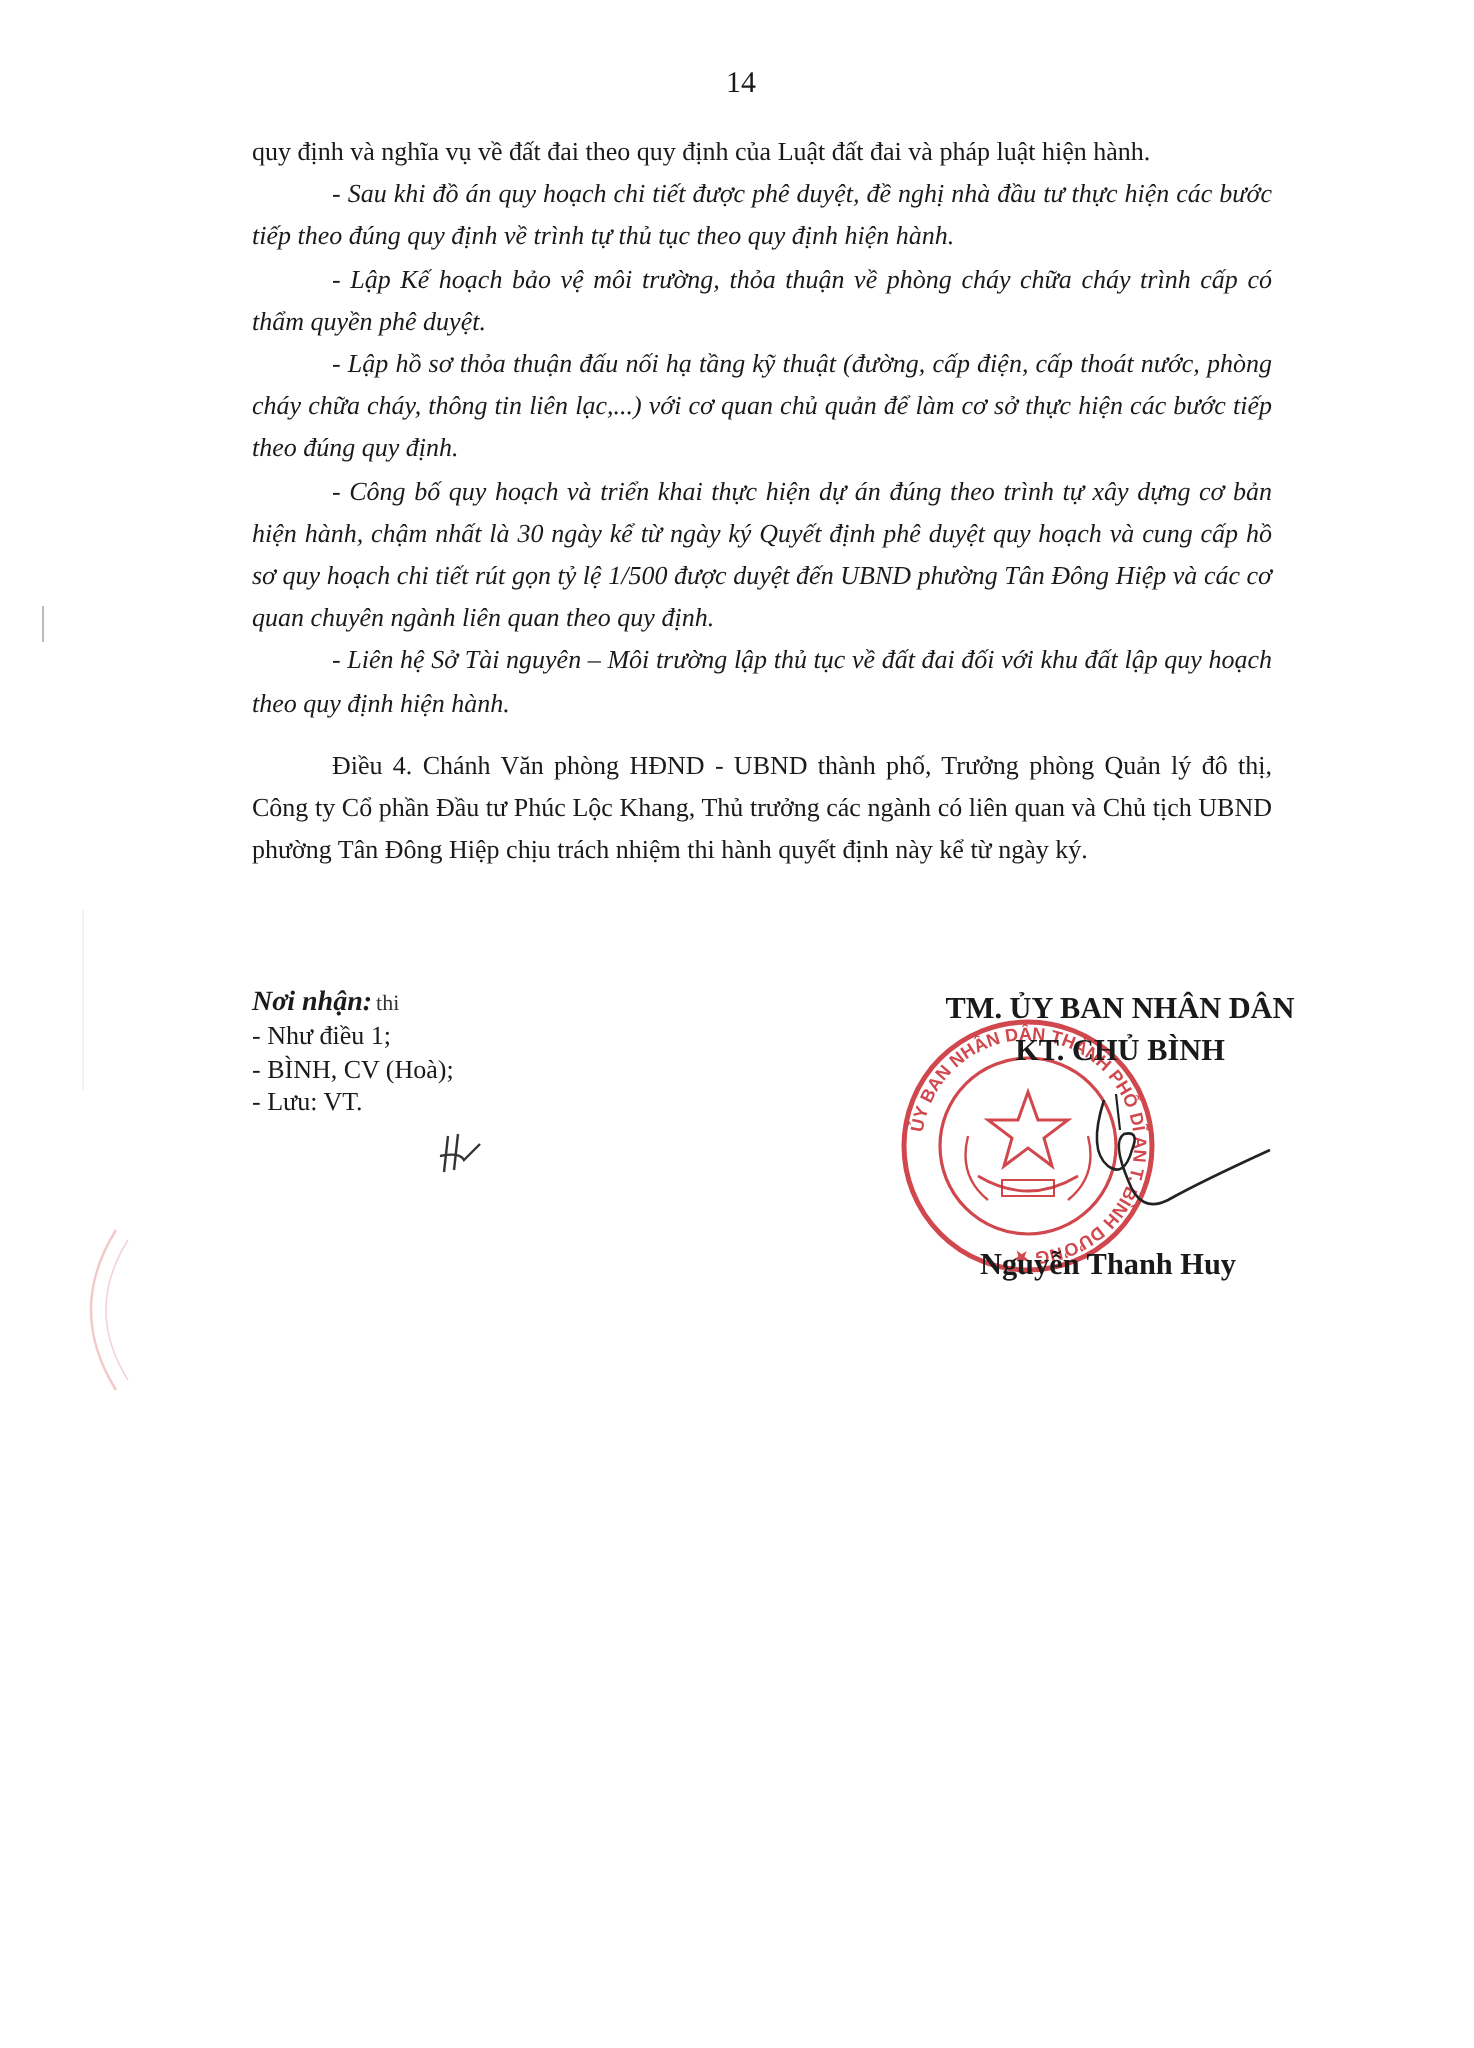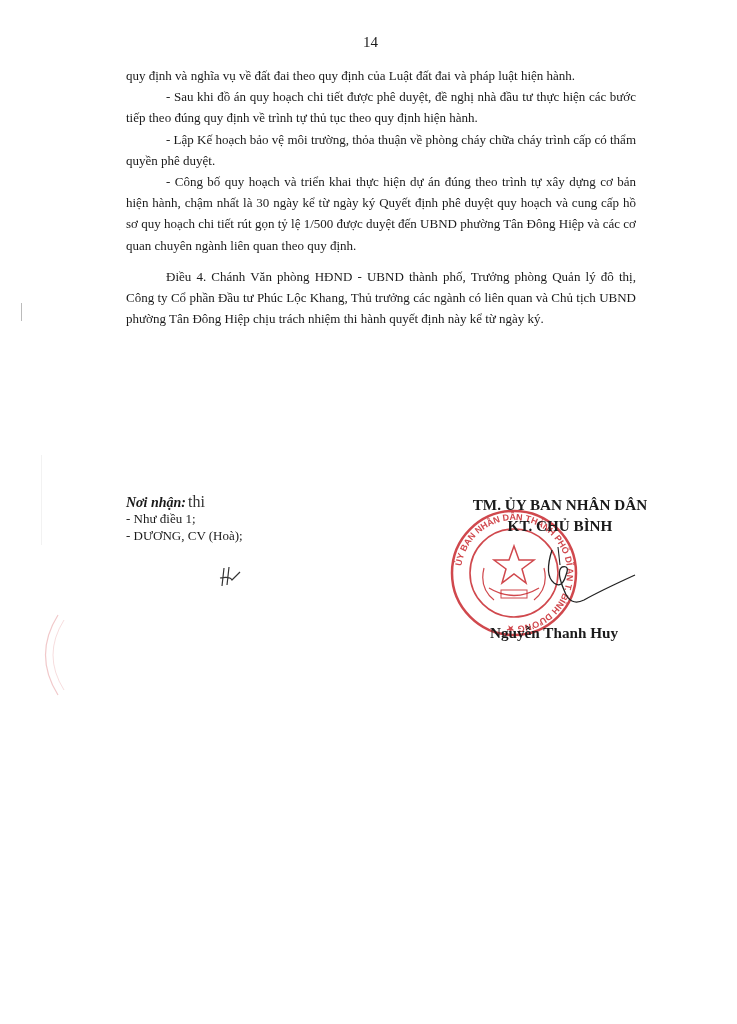--- a/index.html
+++ b/index.html
@@ -32,20 +32,21 @@
       width: 510px;
       font-size: 13px;
       line-height: 21.2px;
       text-align: justify;
     }
     .para {
       margin: 0;
     }
     .para.indent {
       text-indent: 40px;
+      font-style: italic;
     }
     .para.article {
       text-indent: 40px;
       margin-top: 10px;
     }
     .bold { font-weight: normal; }
 
     .recipients {
       position: absolute;
       top: 494px;
@@ -55,21 +56,21 @@
       line-height: 16.4px;
     }
     .recipients-title {
       font-weight: bold;
       font-style: italic;
       font-size: 14px;
     }
     .recipients-title .scribble {
       font-style: normal;
       font-weight: normal;
-      font-size: 16px;
+      font-size: 11px;
       color: #333;
       margin-left: 2px;
     }
     .initial-mark {
       position: absolute;
       left: 218px;
       top: 566px;
     }
 
     .signature-block {
@@ -134,30 +135,33 @@
 
 <div class="page-number">14</div>
 
 <div class="margin-line"></div>
 <div class="punch-line"></div>
 
 <div class="body-text">
   <p class="para">quy định và nghĩa vụ về đất đai theo quy định của Luật đất đai và pháp luật hiện hành.</p>
   <p class="para indent">- Sau khi đồ án quy hoạch chi tiết được phê duyệt, đề nghị nhà đầu tư thực hiện các bước tiếp theo đúng quy định về trình tự thủ tục theo quy định hiện hành.</p>
   <p class="para indent">- Lập Kế hoạch bảo vệ môi trường, thỏa thuận về phòng cháy chữa cháy trình cấp có thẩm quyền phê duyệt.</p>
+  <p class="para indent">- Lập hồ sơ thỏa thuận đấu nối hạ tầng kỹ thuật (đường, cấp điện, cấp thoát nước, phòng cháy chữa cháy, thông tin liên lạc,...) với cơ quan chủ quản để làm cơ sở thực hiện các bước tiếp theo đúng quy định.</p>
   <p class="para indent">- Công bố quy hoạch và triển khai thực hiện dự án đúng theo trình tự xây dựng cơ bản hiện hành, chậm nhất là 30 ngày kể từ ngày ký Quyết định phê duyệt quy hoạch và cung cấp hồ sơ quy hoạch chi tiết rút gọn tỷ lệ 1/500 được duyệt đến UBND phường Tân Đông Hiệp và các cơ quan chuyên ngành liên quan theo quy định.</p>
+  <p class="para indent">- Liên hệ Sở Tài nguyên – Môi trường lập thủ tục về đất đai đối với khu đất lập quy hoạch theo quy định hiện hành.</p>
   <p class="para article"><span class="bold">Điều 4.</span><span> Chánh Văn phòng HĐND - UBND thành phố, Trưởng phòng Quản lý đô thị, Công ty Cổ phần Đầu tư Phúc Lộc Khang, Thủ trưởng các ngành có liên quan và Chủ tịch UBND phường Tân Đông Hiệp chịu trách nhiệm thi hành quyết định này kể từ ngày ký.</span></p>
 </div>
 
 <div class="recipients">
   <div class="recipients-title">
     <span>Nơi nhận:</span><span class="scribble">thi</span>
   </div>
   <div>- Như điều 1;</div>
-  <div>- DƯƠNG, CV (Hoà);</div>
+  <div>- BÌNH, CV (Hoà);</div>
+  <div>- Lưu: VT.</div>
 </div>
 
 <svg class="initial-mark" width="26" height="24" viewBox="0 0 26 24">
   <path d="M6 2 L4 20 M11 1 L9 19 M2 12 Q12 10 14 14 L22 6" stroke="#333" stroke-width="1.2" fill="none"></path>
 </svg>
 
 <svg class="stamp" viewBox="0 0 130 130">
   <circle cx="65" cy="65" r="62" fill="none" stroke="#c8282e" stroke-width="2.5" opacity="0.85"></circle>
   <circle cx="65" cy="65" r="44" fill="none" stroke="#c8282e" stroke-width="1.6" opacity="0.85"></circle>
   <defs>

